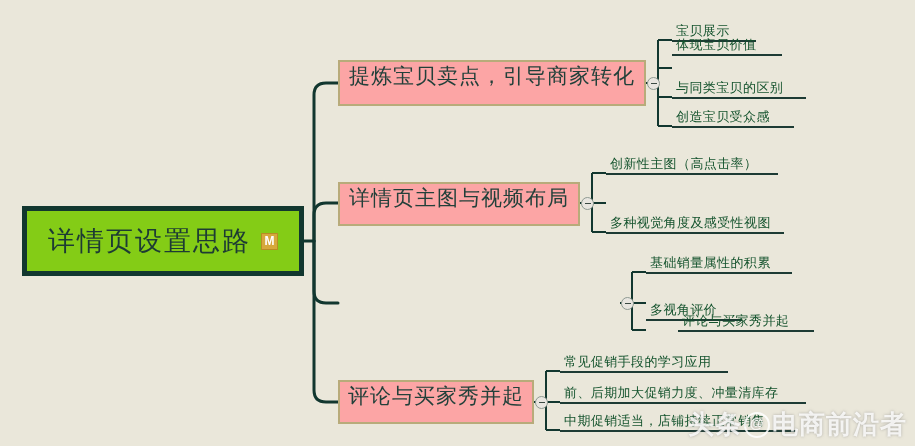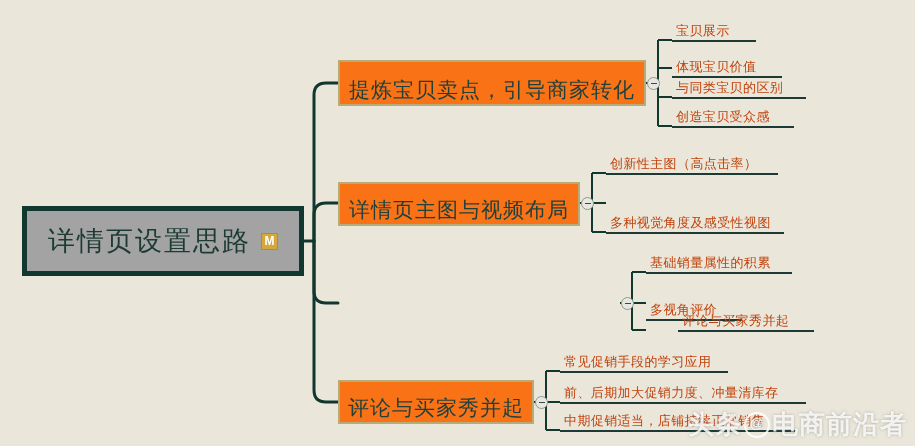--- a/index.html
+++ b/index.html
@@ -28,21 +28,21 @@
     pointer-events: none;
   }
 
   
   .root-node {
     position: absolute;
     left: 22px;
     top: 206px;
     width: 282px;
     height: 70px;
-    background: #a3a3a3;
+    background: #84cc16;
     border: 5px solid #12372f;
     box-sizing: border-box;
     display: flex;
     align-items: center;
     justify-content: center;
     gap: 10px;
     z-index: 5;
   }
   .root-label {
     font-size: 27px;
@@ -60,46 +60,46 @@
     font-size: 12px;
     font-weight: bold;
     line-height: 15px;
     text-align: center;
     flex: 0 0 auto;
   }
 
   
   .branch-node {
     position: absolute;
-    background: #f97316;
+    background: #fca5a5;
     border: 2px solid #b8ab7a;
     box-sizing: border-box;
     display: flex;
-    align-items: flex-end;
+    align-items: flex-start;
     justify-content: center;
     padding: 0 14px;
     z-index: 5;
   }
   .branch-label {
     font-size: 21px;
     color: #22403a;
     letter-spacing: 1px;
     white-space: nowrap;
   }
 
   
   .leaf {
     position: absolute;
     display: flex;
     align-items: flex-end;
     z-index: 4;
   }
   .leaf-text {
     font-size: 13px;
-    color: #c2410c;
+    color: #14532d;
     white-space: nowrap;
     padding: 0 4px 2px 4px;
     letter-spacing: 0.4px;
   }
   .leaf-underline {
     position: absolute;
     left: 0;
     bottom: 0;
     height: 2px;
     background: #1d3b34;
@@ -195,21 +195,21 @@
 
   <div class="branch-node" style="left:338px; top:60px; width:308px; height:46px;">
     <span class="branch-label">提炼宝贝卖点，引导商家转化</span>
   </div>
   <div class="collapse-btn" style="left:647px; top:77px;"></div>
 
   <div class="leaf" style="left:672px; top:20px; width:84px; height:22px;">
     <span class="leaf-text">宝贝展示</span>
     <span class="leaf-underline" style="width:84px;"></span>
   </div>
-  <div class="leaf" style="left:672px; top:56px; width:110px; height:22px;text-align:center;">
+  <div class="leaf" style="left:672px; top:34px; width:110px; height:22px;text-align:center;">
     <span class="leaf-text">体现宝贝价值</span>
     <span class="leaf-underline" style="width:110px;"></span>
   </div>
   <div class="leaf" style="left:672px; top:77px; width:134px; height:22px;">
     <span class="leaf-text">与同类宝贝的区别</span>
     <span class="leaf-underline" style="width:134px;"></span>
   </div>
   <div class="leaf" style="left:672px; top:106px; width:122px; height:22px;">
     <span class="leaf-text">创造宝贝受众感</span>
     <span class="leaf-underline" style="width:122px;"></span>

